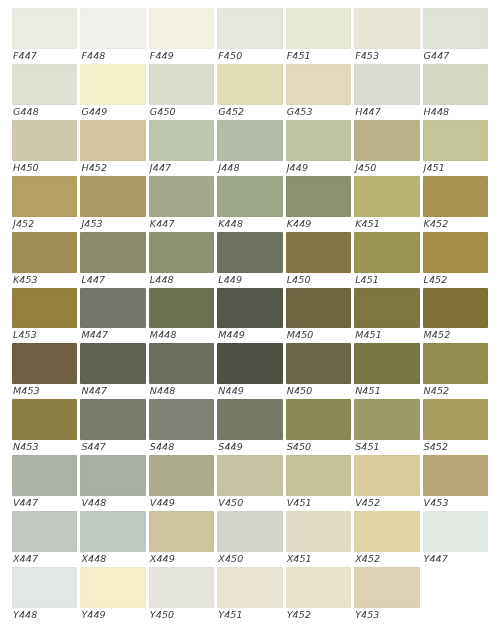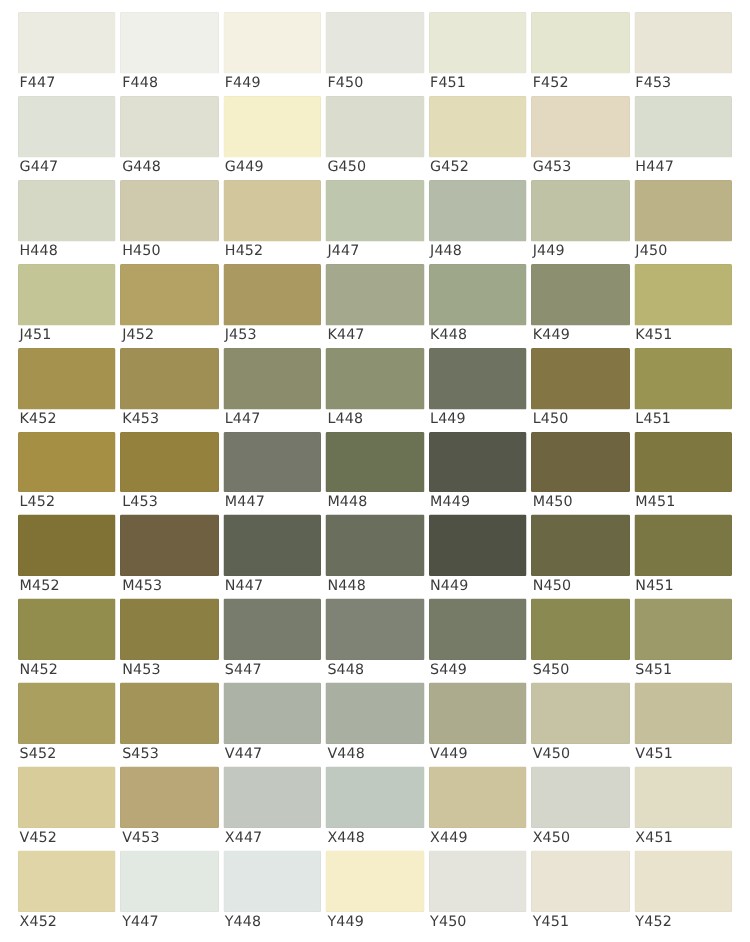--- a/index.html
+++ b/index.html
@@ -14,20 +14,21 @@
     font-family: "DejaVu Sans", "Liberation Sans", sans-serif;
     overflow: hidden;
   }
   #chart-sheet {
     position: relative;
     width: 435px;
     height: 628px;
     background: #ffffff;
     box-sizing: border-box;
     padding: 8px 12px 6px 12px;
+    font-style: italic;
   }
   .swatch-grid {
     display: grid;
     grid-template-columns: repeat(7, 1fr);
     grid-auto-rows: 1fr;
     column-gap: 3px;
     row-gap: 1px;
     width: 476px;
     height: 614px;
   }
@@ -76,24 +77,20 @@
       </div>
       <div class="swatch-cell">
         <div class="swatch-chip" style="background: rgb(229, 231, 222);"></div>
         <div class="swatch-label">F450</div>
       </div>
       <div class="swatch-cell">
         <div class="swatch-chip" style="background: rgb(231, 232, 214);"></div>
         <div class="swatch-label">F451</div>
       </div>
       <div class="swatch-cell">
-        <div class="swatch-chip" style="background: rgb(228, 230, 207);"></div>
-        <div class="swatch-label">F452</div>
-      </div>
-      <div class="swatch-cell">
         <div class="swatch-chip" style="background: rgb(232, 228, 214);"></div>
         <div class="swatch-label">F453</div>
       </div>
       <div class="swatch-cell">
         <div class="swatch-chip" style="background: rgb(223, 226, 215);"></div>
         <div class="swatch-label">G447</div>
       </div>
       <div class="swatch-cell">
         <div class="swatch-chip" style="background: rgb(224, 224, 210);"></div>
         <div class="swatch-label">G448</div>
@@ -284,24 +281,20 @@
       </div>
       <div class="swatch-cell">
         <div class="swatch-chip" style="background: rgb(156, 154, 104);"></div>
         <div class="swatch-label">S451</div>
       </div>
       <div class="swatch-cell">
         <div class="swatch-chip" style="background: rgb(171, 159, 96);"></div>
         <div class="swatch-label">S452</div>
       </div>
       <div class="swatch-cell">
-        <div class="swatch-chip" style="background: rgb(163, 149, 90);"></div>
-        <div class="swatch-label">S453</div>
-      </div>
-      <div class="swatch-cell">
         <div class="swatch-chip" style="background: rgb(173, 178, 166);"></div>
         <div class="swatch-label">V447</div>
       </div>
       <div class="swatch-cell">
         <div class="swatch-chip" style="background: rgb(169, 176, 162);"></div>
         <div class="swatch-label">V448</div>
       </div>
       <div class="swatch-cell">
         <div class="swatch-chip" style="background: rgb(173, 171, 142);"></div>
         <div class="swatch-label">V449</div>
@@ -362,15 +355,19 @@
         <div class="swatch-chip" style="background: rgb(228, 227, 220);"></div>
         <div class="swatch-label">Y450</div>
       </div>
       <div class="swatch-cell">
         <div class="swatch-chip" style="background: rgb(233, 228, 211);"></div>
         <div class="swatch-label">Y451</div>
       </div>
       <div class="swatch-cell">
         <div class="swatch-chip" style="background: rgb(233, 226, 205);"></div>
         <div class="swatch-label">Y452</div>
+      </div>
+      <div class="swatch-cell">
+        <div class="swatch-chip" style="background: rgb(221, 210, 178);"></div>
+        <div class="swatch-label">Y453</div>
       </div>
     </div>
 </div>
 
 </body></html>

